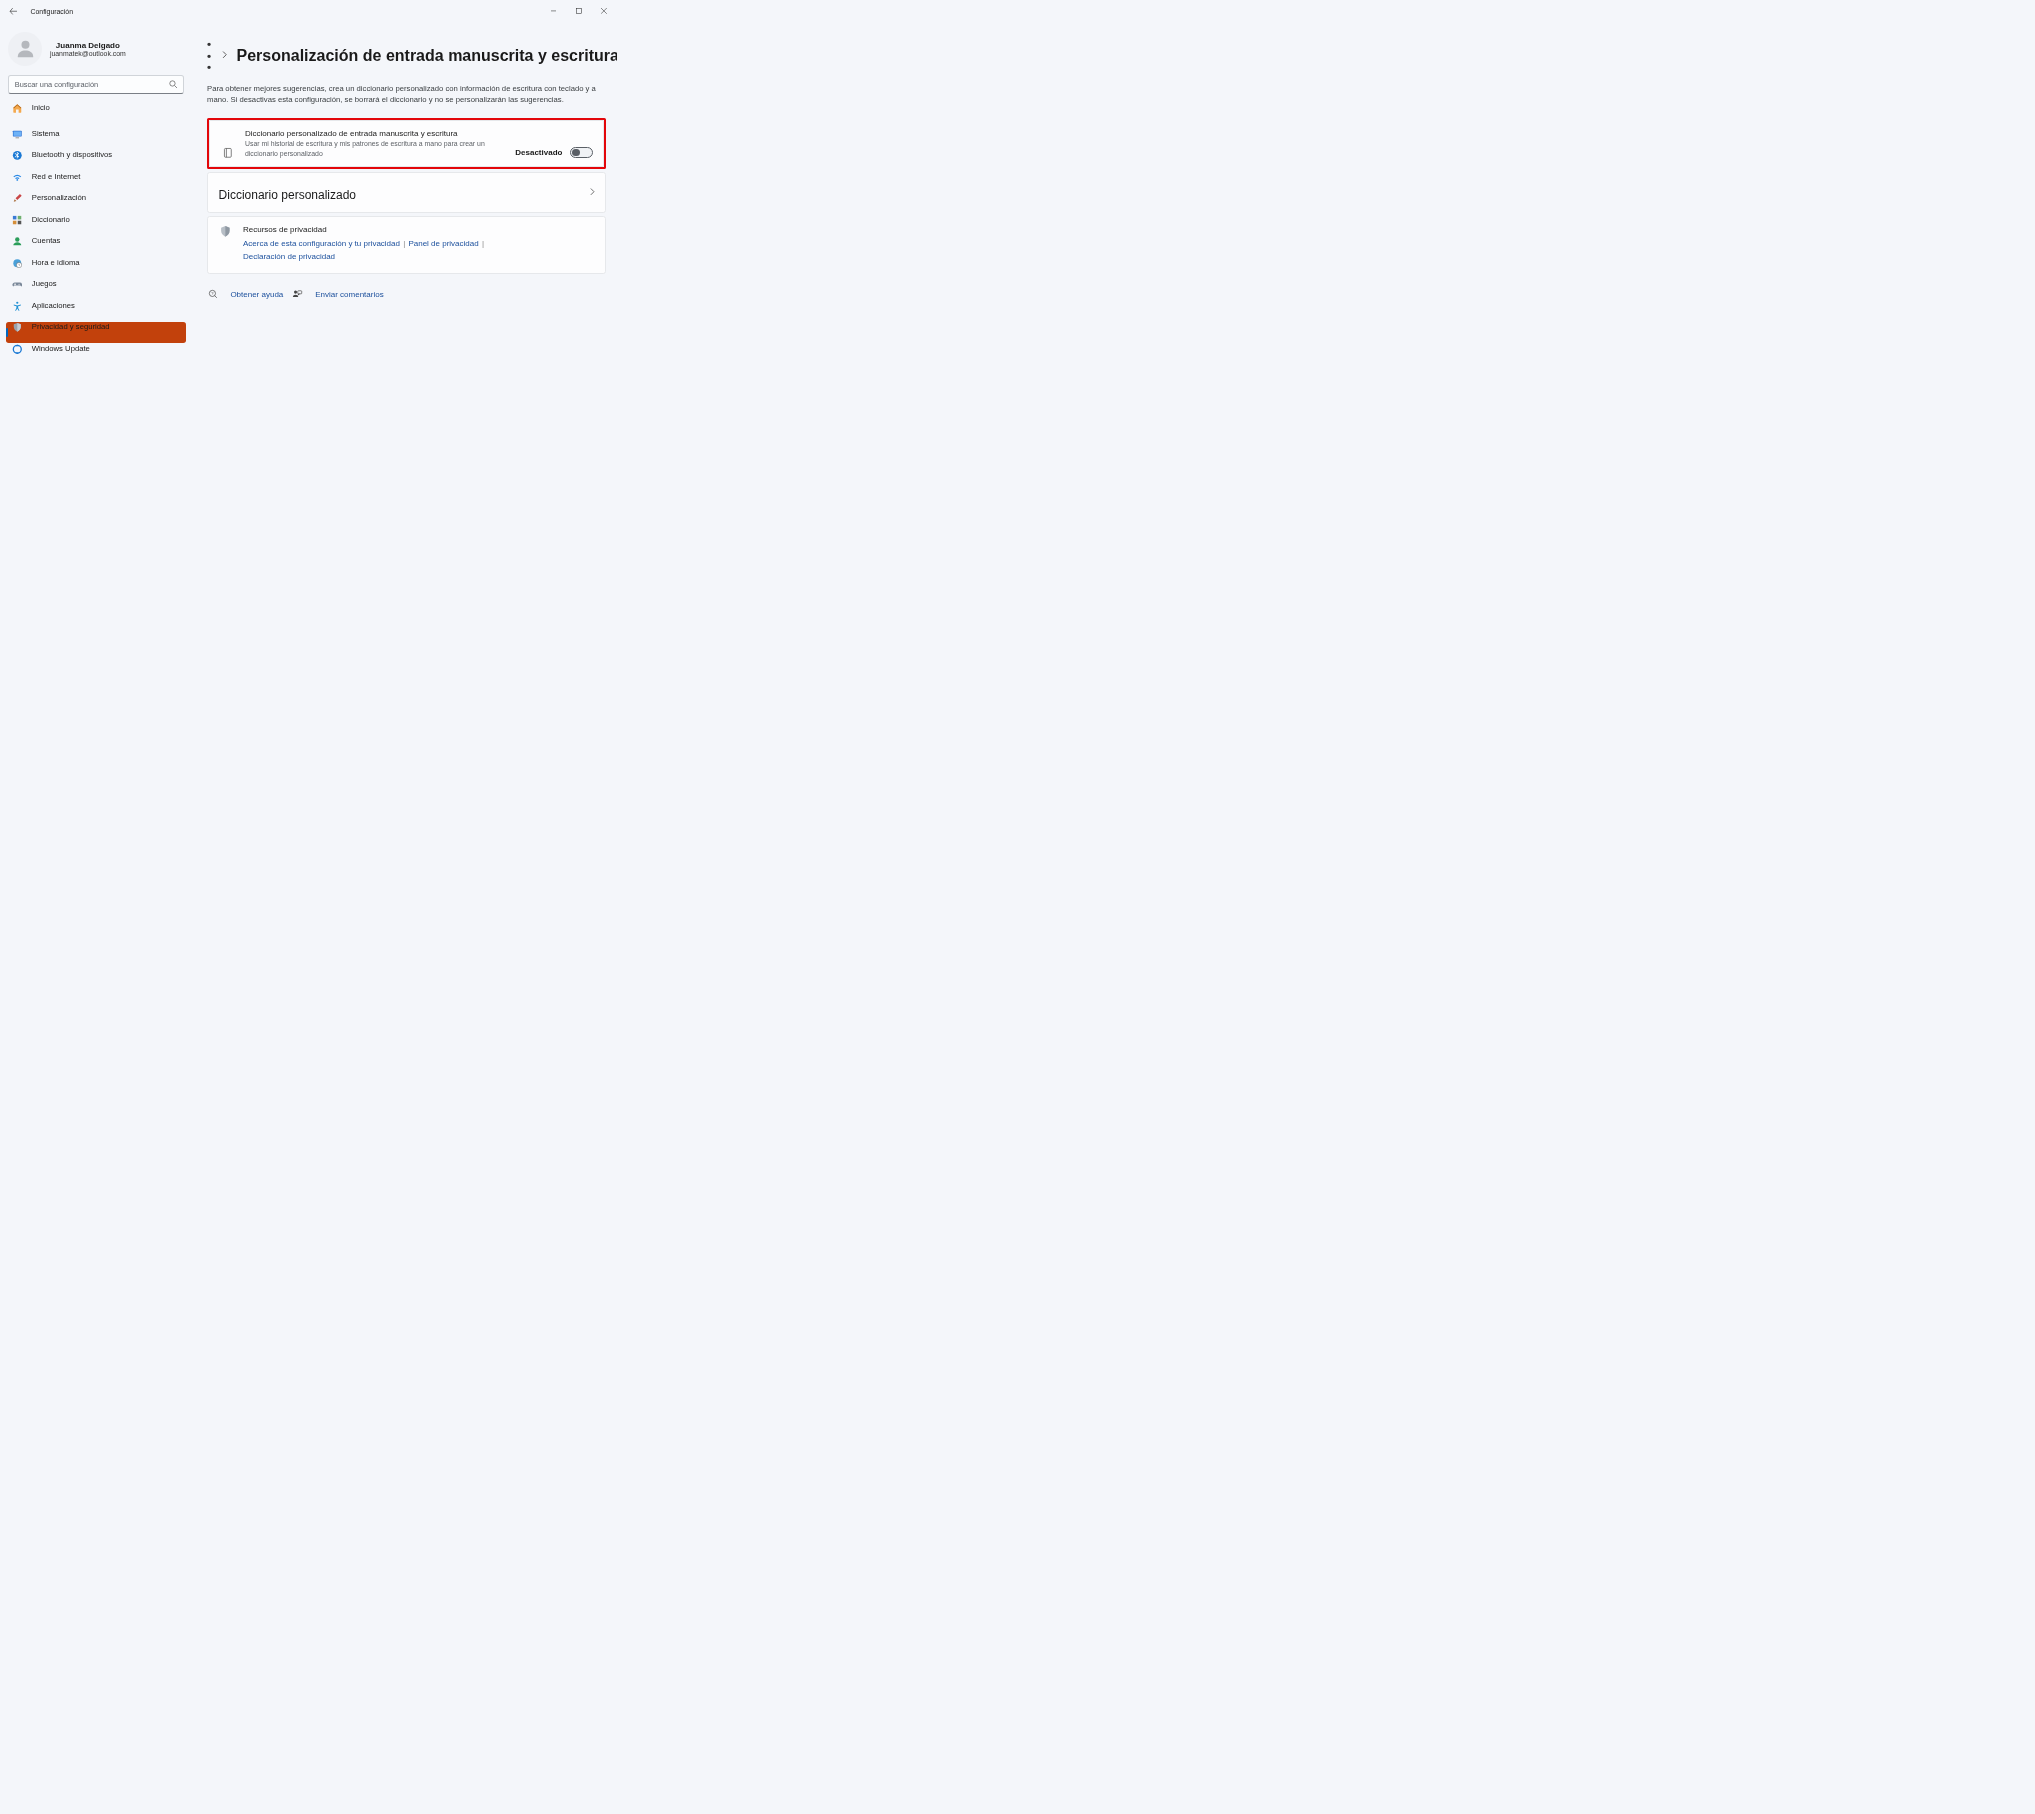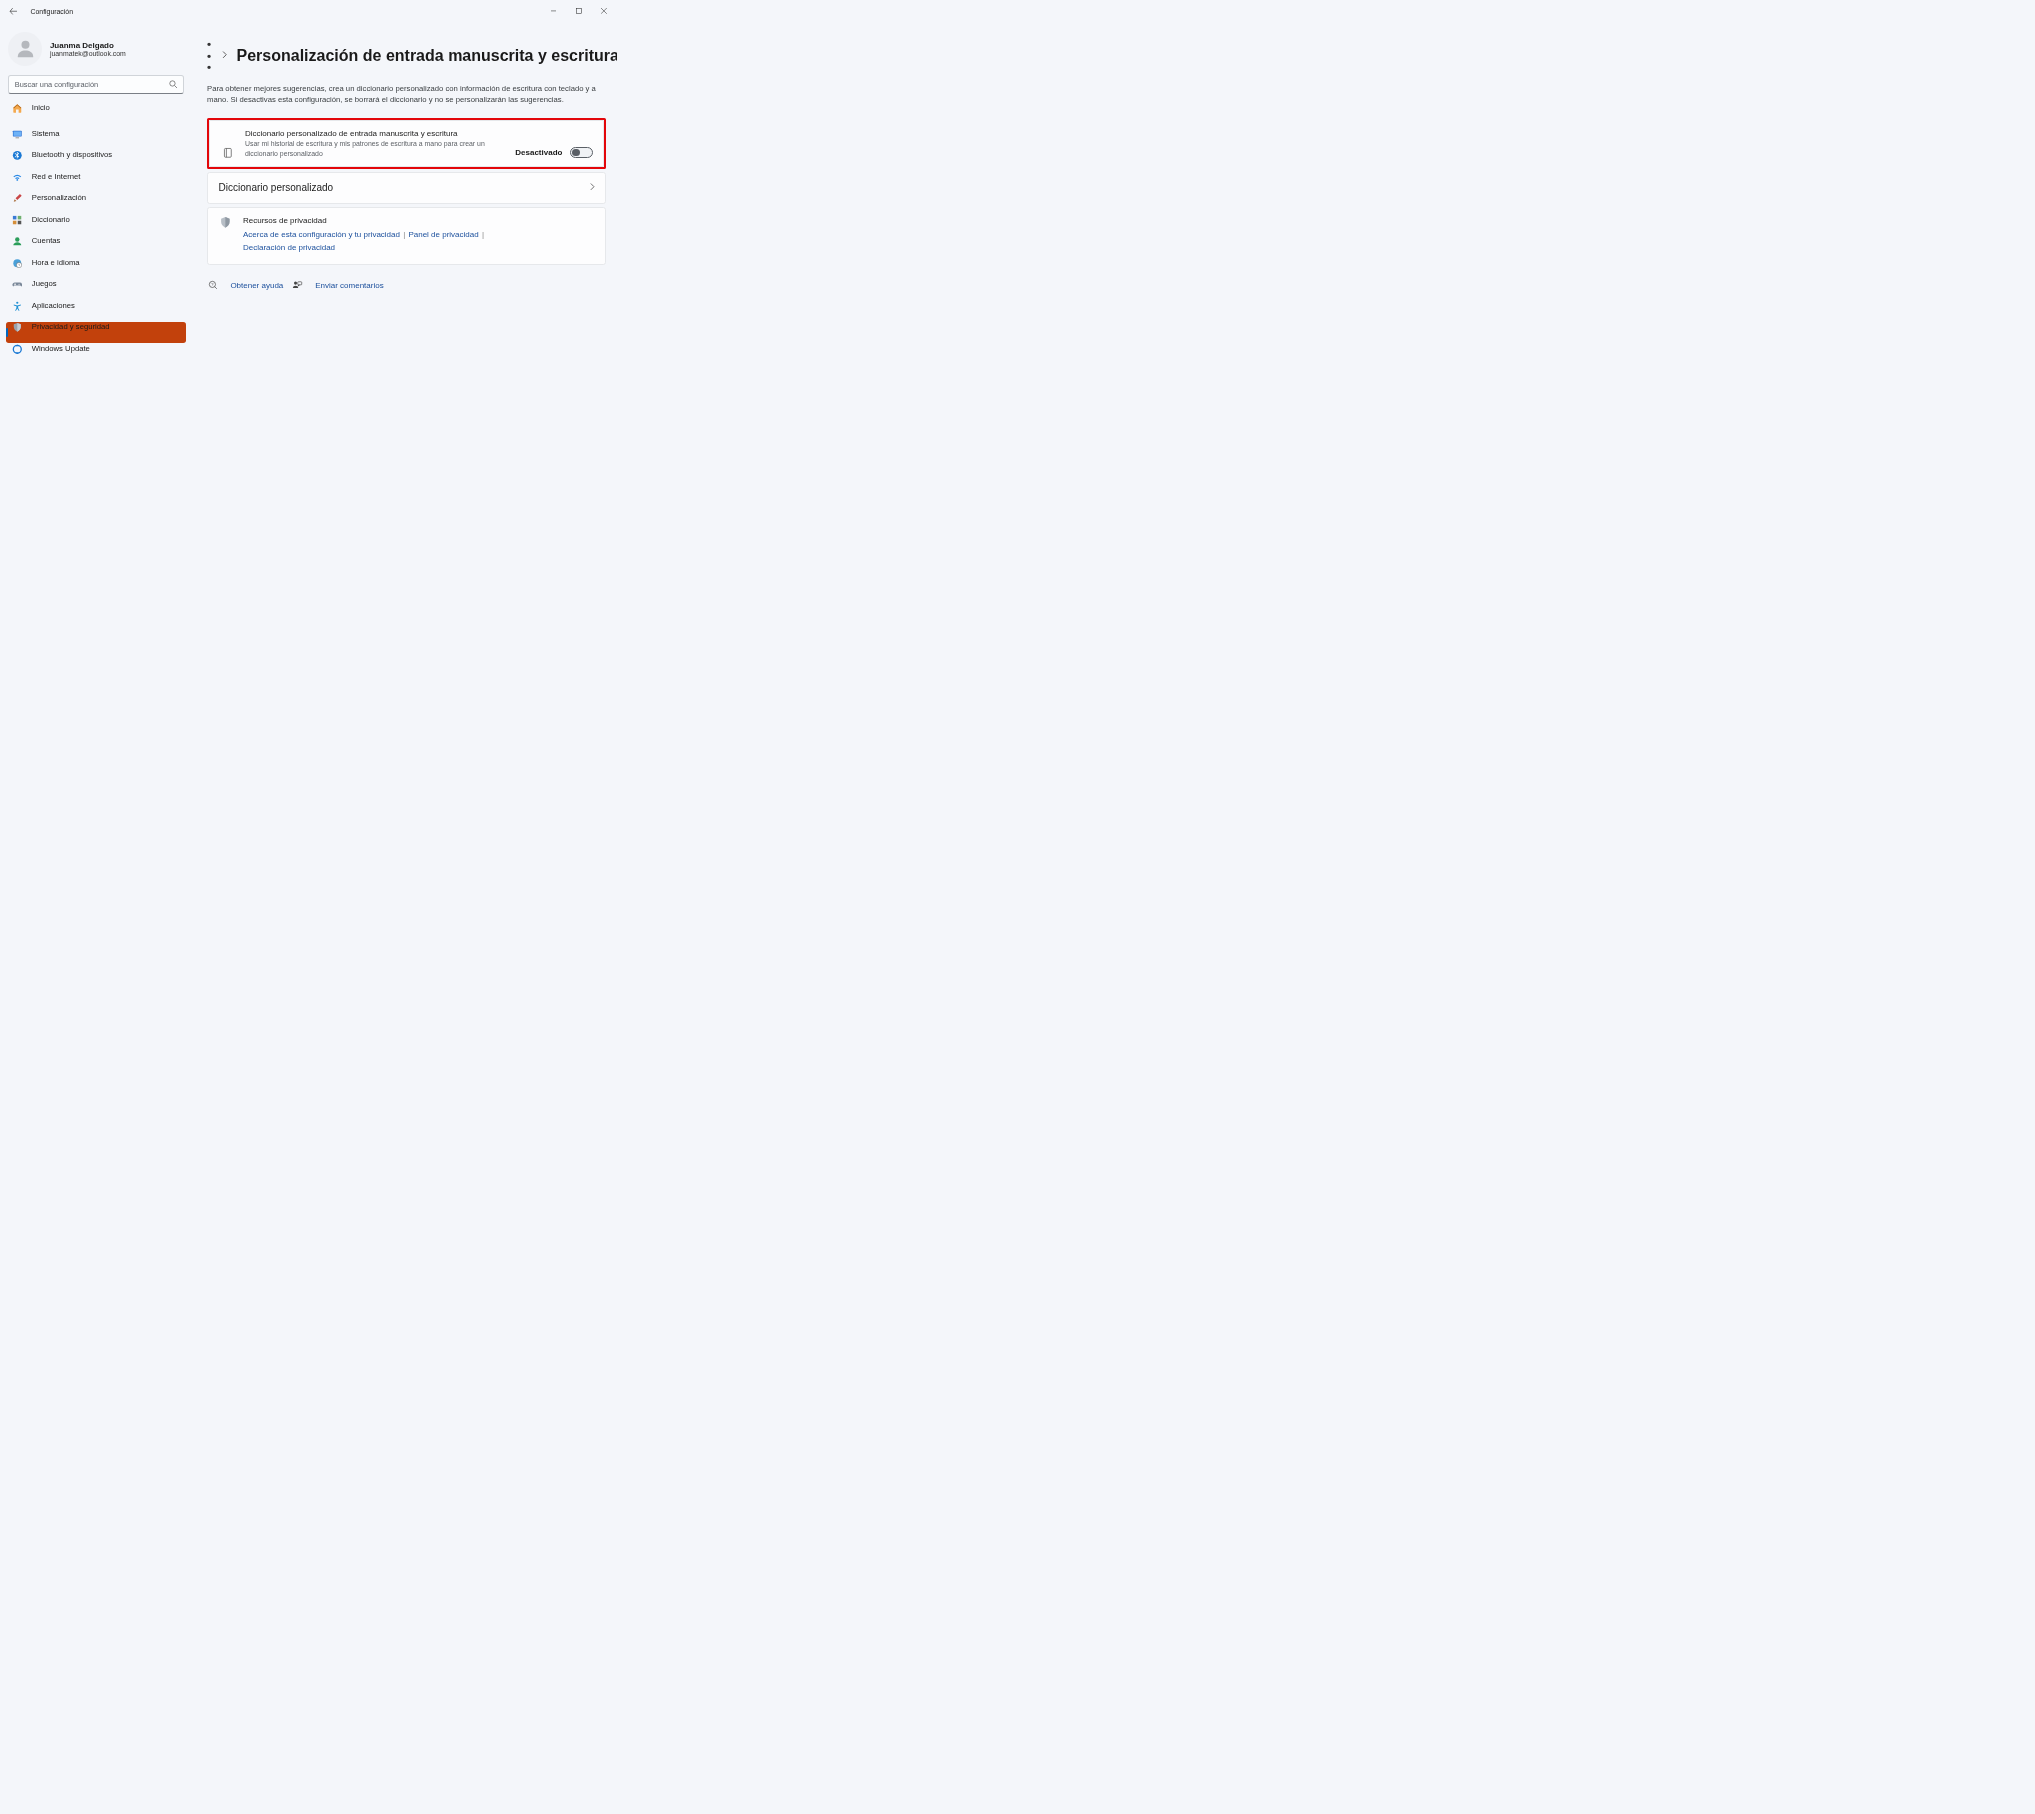--- a/index.html
+++ b/index.html
@@ -7,21 +7,21 @@
 
     .titlebar { display: flex; align-items: center; height: 22px; padding: 0 2.1px; }
     .back-btn { width: 22px; height: 22px; display: flex; align-items: center; justify-content: center; cursor: pointer; }
     .app-title { font-size: 6.9px; color: #1a1a1a; margin-left: 6.4px; }
     .window-controls { position: absolute; top: 0; right: 0; display: flex; }
     .win-ctrl { width: 25.4px; height: 22px; display: flex; align-items: center; justify-content: center; cursor: pointer; }
 
     .layout { display: flex; height: calc(100% - 22px); }
     .sidebar { width: 191px; padding: 6.4px 5.3px 0 6.4px; flex-shrink: 0; }
 
-    .profile { display: flex; align-items: center; padding: 3.2px 2.1px 9.5px 2.1px; gap: 7.4px; }
+    .profile { display: flex; align-items: center; padding: 3.2px 2.1px 9.5px 2.1px; gap: 7.4px; text-align: center; }
     .avatar { width: 34px; height: 34px; border-radius: 50%; background: #eef0f4; display: flex; align-items: center; justify-content: center; }
     .avatar svg { fill: #b5b8bd; }
     .profile-name { font-size: 8px; font-weight: 600; color: #1a1a1a; }
     .profile-email { font-size: 6.9px; color: #333; }
 
     .search-box { display: flex; align-items: center; border: 0.5px solid #d0d4d9; border-bottom: 1.1px solid #7a7f86; border-radius: 2.7px; background: #fcfdfe; height: 19px; padding: 0 5.3px; margin: 0 2.1px 8.5px 2.1px; }
     .search-input { border: none; background: transparent; outline: none; flex: 1; font-size: 7.4px; color: #222; }
     .search-input::placeholder { color: #5a5f66; }
 
     .nav { display: flex; flex-direction: column; gap: 0.5px; }
@@ -48,21 +48,21 @@
     .card-icon { width: 13.8px; display: flex; align-items: center; justify-content: center; flex-shrink: 0; }
     .card-text { flex: 1; }
     .card-title { font-size: 8px; color: #1a1a1a; }
     .card-sub { font-size: 6.9px; color: #5e6267; line-height: 1.4; margin-top: 1.1px; max-width: 249px; }
     .toggle-group { display: flex; align-items: center; gap: 7.4px; font-weight: bold; }
     .toggle-label { font-size: 8px; color: #1a1a1a; }
     .toggle { width: 23px; height: 11.7px; border: 0.5px solid #5a5f66; border-radius: 5.8px; background: #f0f2f5; position: relative; cursor: pointer; }
     .toggle-knob { position: absolute; left: 1.6px; top: 1.6px; width: 7.4px; height: 7.4px; border-radius: 50%; background: #5a5f66; }
 
     .card-nav-row { display: flex; align-items: center; padding: 9.5px 10.6px; cursor: pointer; }
-    .card-nav-label { flex: 1; font-size: 10px; color: #1a1a1a; }
+    .card-nav-label { flex: 1; font-size: 12px; color: #1a1a1a; margin-top: 6px; }
     .chev { color: #555; }
 
     .privacy-card .card-row { align-items: flex-start; padding: 8.5px 10.6px 9.5px 10.6px; }
     .priv-title { font-size: 8px; color: #1a1a1a; margin-bottom: 2.1px; }
     .priv-links { font-size: 8px; line-height: 1.7; }
     .priv-links a { color: #1b4f9c; text-decoration: none; cursor: pointer; }
     .priv-sep { color: #888; margin: 0 3.2px; }
 
     .help-links { margin-top: 15px; display: flex; flex-direction: row; gap: 8.5px; }
     .help-item { display: flex; align-items: center; gap: 11.7px; }

